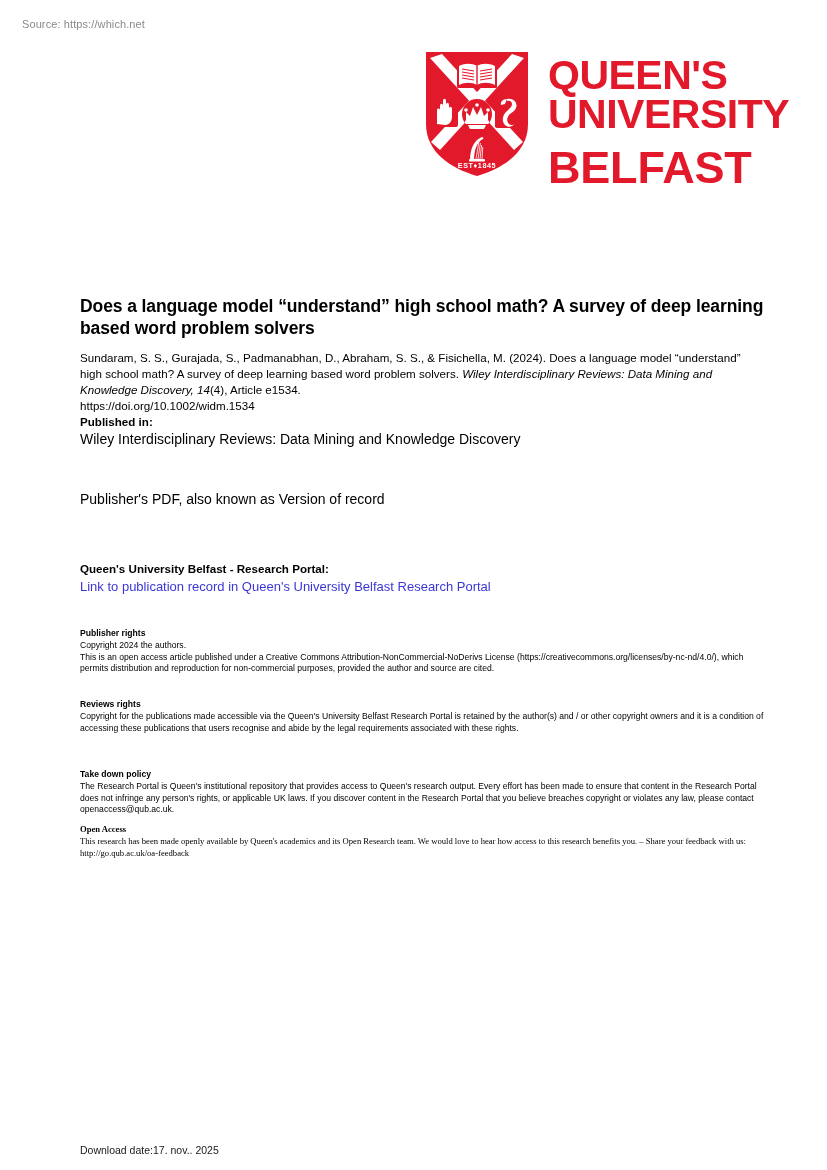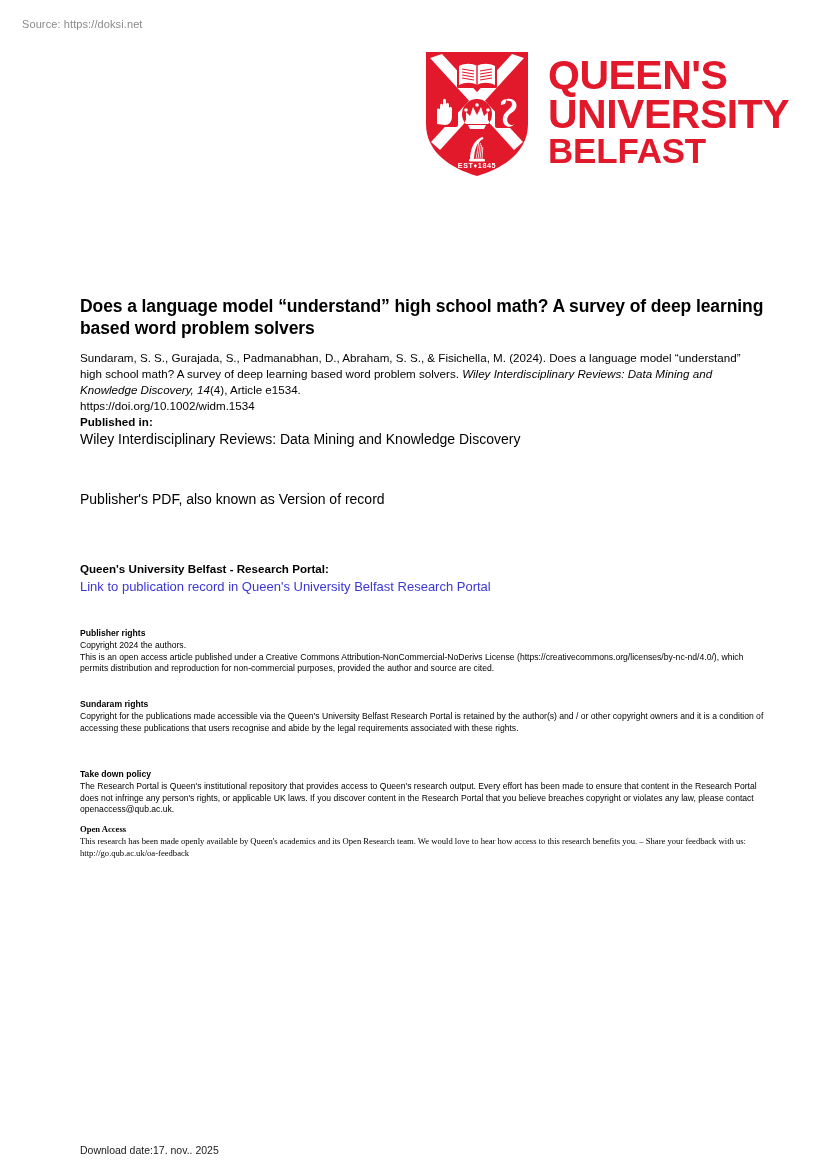--- a/index.html
+++ b/index.html
@@ -51,25 +51,25 @@
     color: #E2182B;
   }
   .wordmark .wm-line1,
   .wordmark .wm-line2 {
     font-size: 41px;
     font-weight: bold;
     letter-spacing: -0.5px;
     display: block;
   }
   .wordmark .wm-line3 {
-    font-size: 35px;
+    font-size: 45px;
     font-weight: bold;
     letter-spacing: -0.2px;
     display: block;
-    margin-top: 2px;
+    margin-top: 14px;
   }
 
   .doc-title {
     position: absolute;
     left: 80px;
     top: 283px;
     width: 690px;
     font-size: 17.5px;
     font-weight: bold;
     line-height: 1.28;
@@ -142,21 +142,21 @@
     left: 80px;
     top: 1144px;
     font-size: 10.5px;
     color: #1a1a1a;
     white-space: nowrap;
   }
 </style>
 </head>
 <body>
 
-<div class="source-line">Source: https://doksi.net</div>
+<div class="source-line">Source: https://which.net</div>
 
 <div class="logo-block">
 
   <div class="shield-wrap">
     <svg viewBox="0 0 106 128" width="106" height="128" aria-hidden="true">
 
       <path d="M2 2 H104 V74 C104 102 80 118 53 126 C26 118 2 102 2 74 Z" fill="#E2182B"></path>
 
       <g fill="#ffffff">
         <path d="M6 8 L18 4 L99 92 L90 100 Z"></path>
@@ -245,21 +245,21 @@
   <div class="sec-head">Queen's University Belfast - Research Portal:</div>
   <a class="portal-link" href="#">Link to publication record in Queen's University Belfast Research Portal</a>
 </div>
 
 <div class="smallprint sp-publisher">
   <div class="sp-head">Publisher rights</div>
   <div class="sp-body">Copyright 2024 the authors.<br>This is an open access article published under a Creative Commons Attribution-NonCommercial-NoDerivs License (https://creativecommons.org/licenses/by-nc-nd/4.0/), which permits distribution and reproduction for non-commercial purposes, provided the author and source are cited.</div>
 </div>
 
 <div class="smallprint sp-general">
-  <div class="sp-head">Sundaram rights</div>
+  <div class="sp-head">Reviews rights</div>
   <div class="sp-body">Copyright for the publications made accessible via the Queen's University Belfast Research Portal is retained by the author(s) and / or other copyright owners and it is a condition of accessing these publications that users recognise and abide by the legal requirements associated with these rights.</div>
 </div>
 
 <div class="smallprint sp-takedown">
   <div class="sp-head">Take down policy</div>
   <div class="sp-body">The Research Portal is Queen's institutional repository that provides access to Queen's research output. Every effort has been made to ensure that content in the Research Portal does not infringe any person's rights, or applicable UK laws. If you discover content in the Research Portal that you believe breaches copyright or violates any law, please contact openaccess@qub.ac.uk.</div>
 </div>
 
 <div class="smallprint sp-openaccess">
   <div class="sp-head">Open Access</div>

